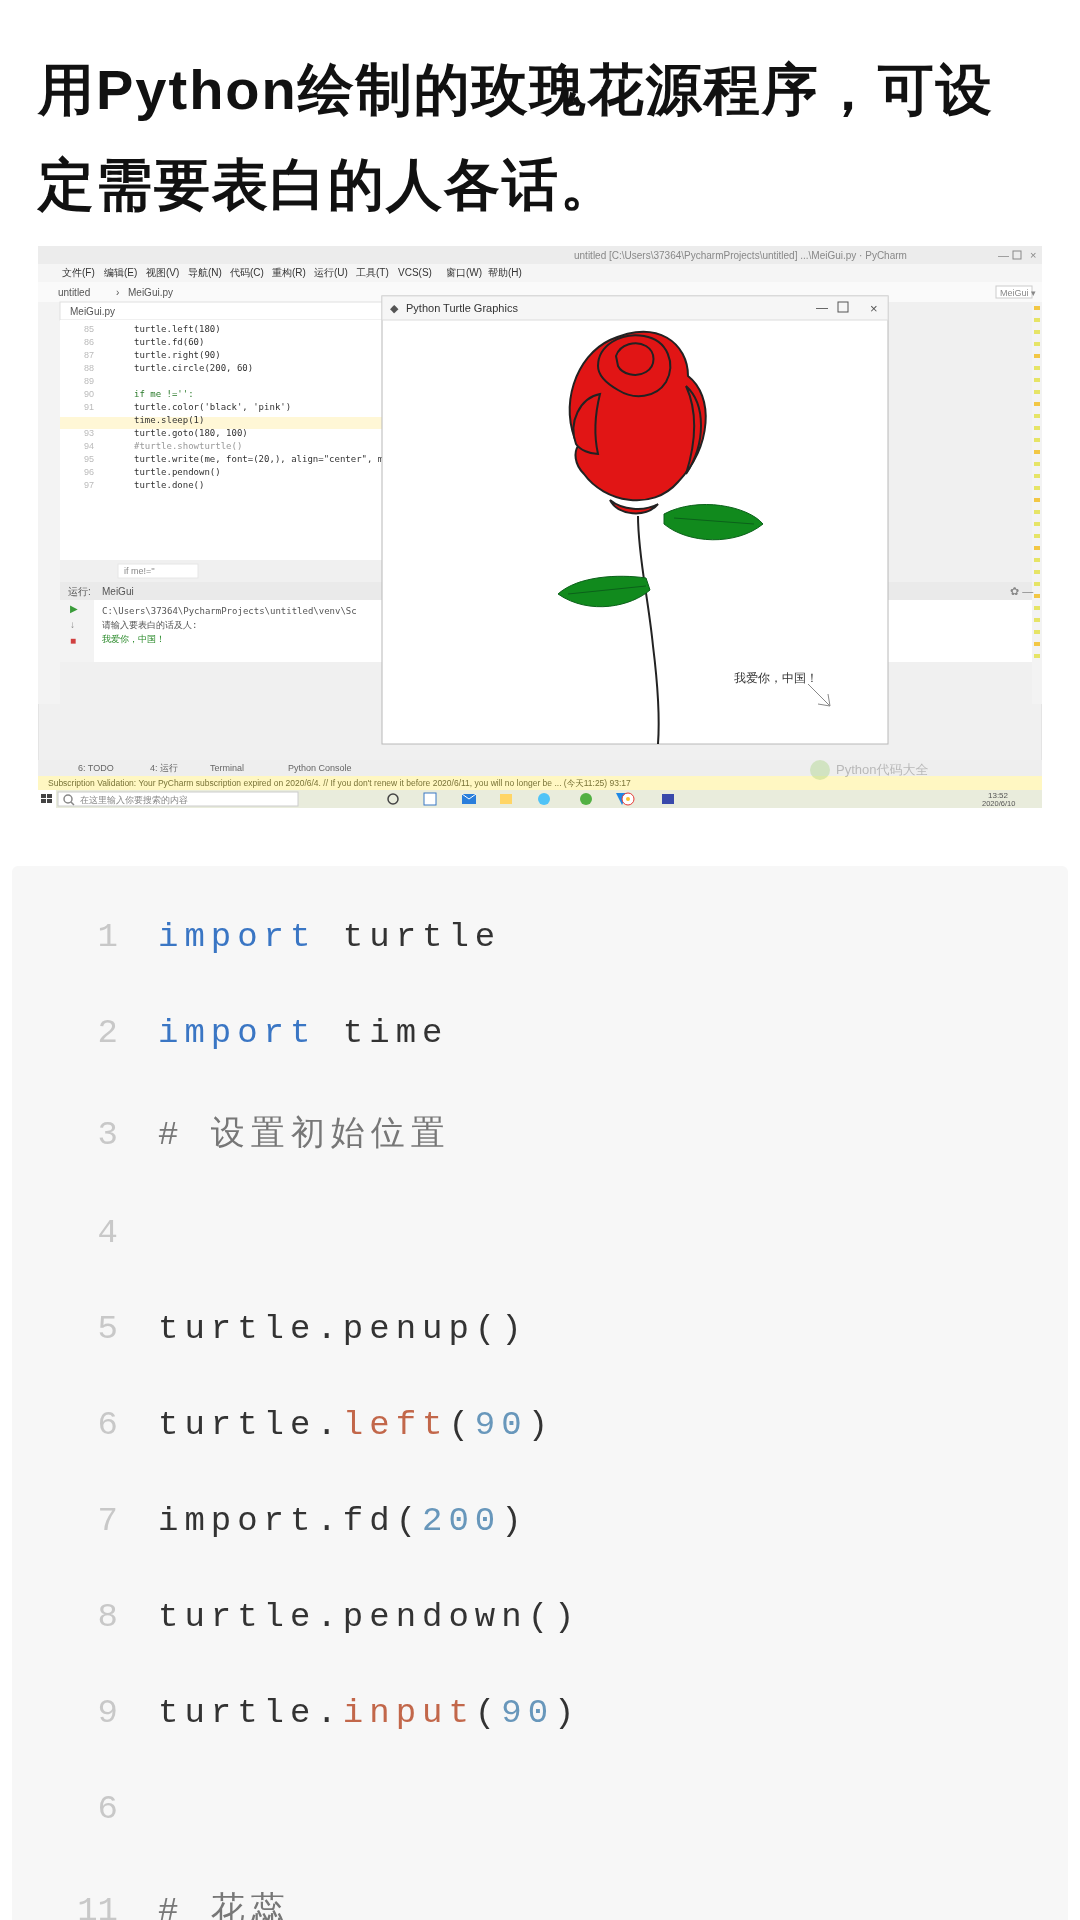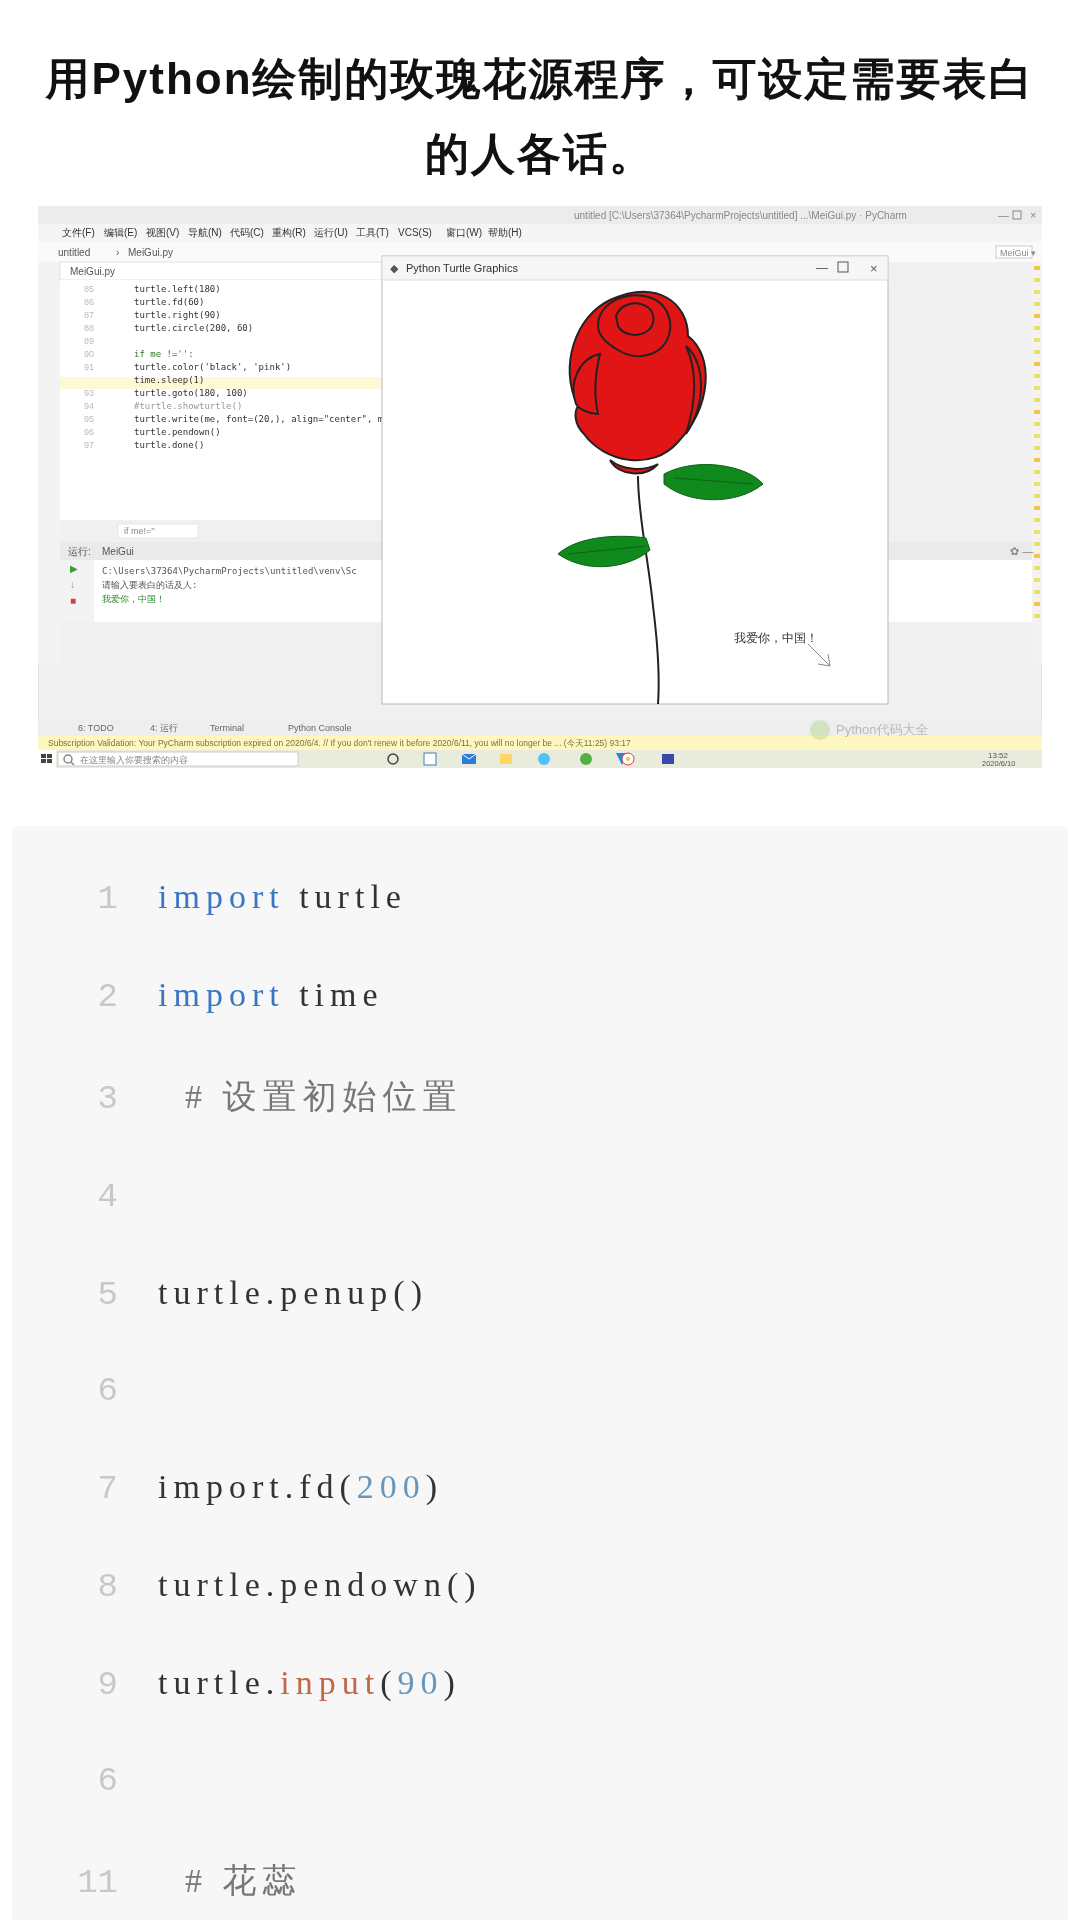--- a/index.html
+++ b/index.html
@@ -7,27 +7,26 @@
     width: 1080px;
     height: 1920px;
     background: #ffffff;
     font-family: "Microsoft YaHei", "PingFang SC", sans-serif;
     overflow: hidden;
   }
   .article {
     padding: 42px 38px 0 38px;
   }
   .title {
-    font-size: 44px;
+    font-size: 56px;
     font-weight: 700;
     color: #111;
     line-height: 1.7;
     letter-spacing: 2px;
     margin-bottom: 14px;
-    text-align: center;
   }
   .ide {
     width: 1004px;
     height: 562px;
   }
   
   .codeblock {
     margin: 54px 12px 0 12px;
     background: #f7f7f7;
     border-radius: 6px;
@@ -42,29 +41,29 @@
   .ln {
     width: 80px;
     text-align: right;
     font-family: "Courier New", monospace;
     font-size: 34px;
     color: #c8c8c8;
     margin-right: 40px;
     flex-shrink: 0;
   }
   .code {
-    font-family: Liberation Serif, serif;
+    font-family: Liberation Mono, monospace;
     font-size: 34px;
     color: #333;
     letter-spacing: 6px;
   }
   .kw  { color: #3a76c4; }
   .fn  { color: #c2674a; }
   .num { color: #6897bb; }
-  .cmt { color: #777; margin-left: 27px; }
+  .cmt { color: #777; }
 </style>
 </head>
 <body>
 
 <div class="article">
   <h1 class="title">用Python绘制的玫瑰花源程序，可设定需要表白的人各话。</h1>
 
   <svg class="ide" viewBox="0 0 1004 562">
 
     <rect x="0" y="0" width="1004" height="562" fill="#f0f0f0" stroke="#d8d8d8"></rect>
@@ -284,20 +283,21 @@
       </div>
       <div class="line">
         <span class="ln">4</span>
       </div>
       <div class="line">
         <span class="ln">5</span>
         <span class="code"><span>turtle.penup()</span></span>
       </div>
       <div class="line">
         <span class="ln">6</span>
+        <span class="code"><span>turtle.</span><span class="fn">left</span><span>(</span><span class="num">90</span><span>)</span></span>
       </div>
       <div class="line">
         <span class="ln">7</span>
         <span class="code"><span>import.fd(</span><span class="num">200</span><span>)</span></span>
       </div>
       <div class="line">
         <span class="ln">8</span>
         <span class="code"><span>turtle.pendown()</span></span>
       </div>
       <div class="line">

